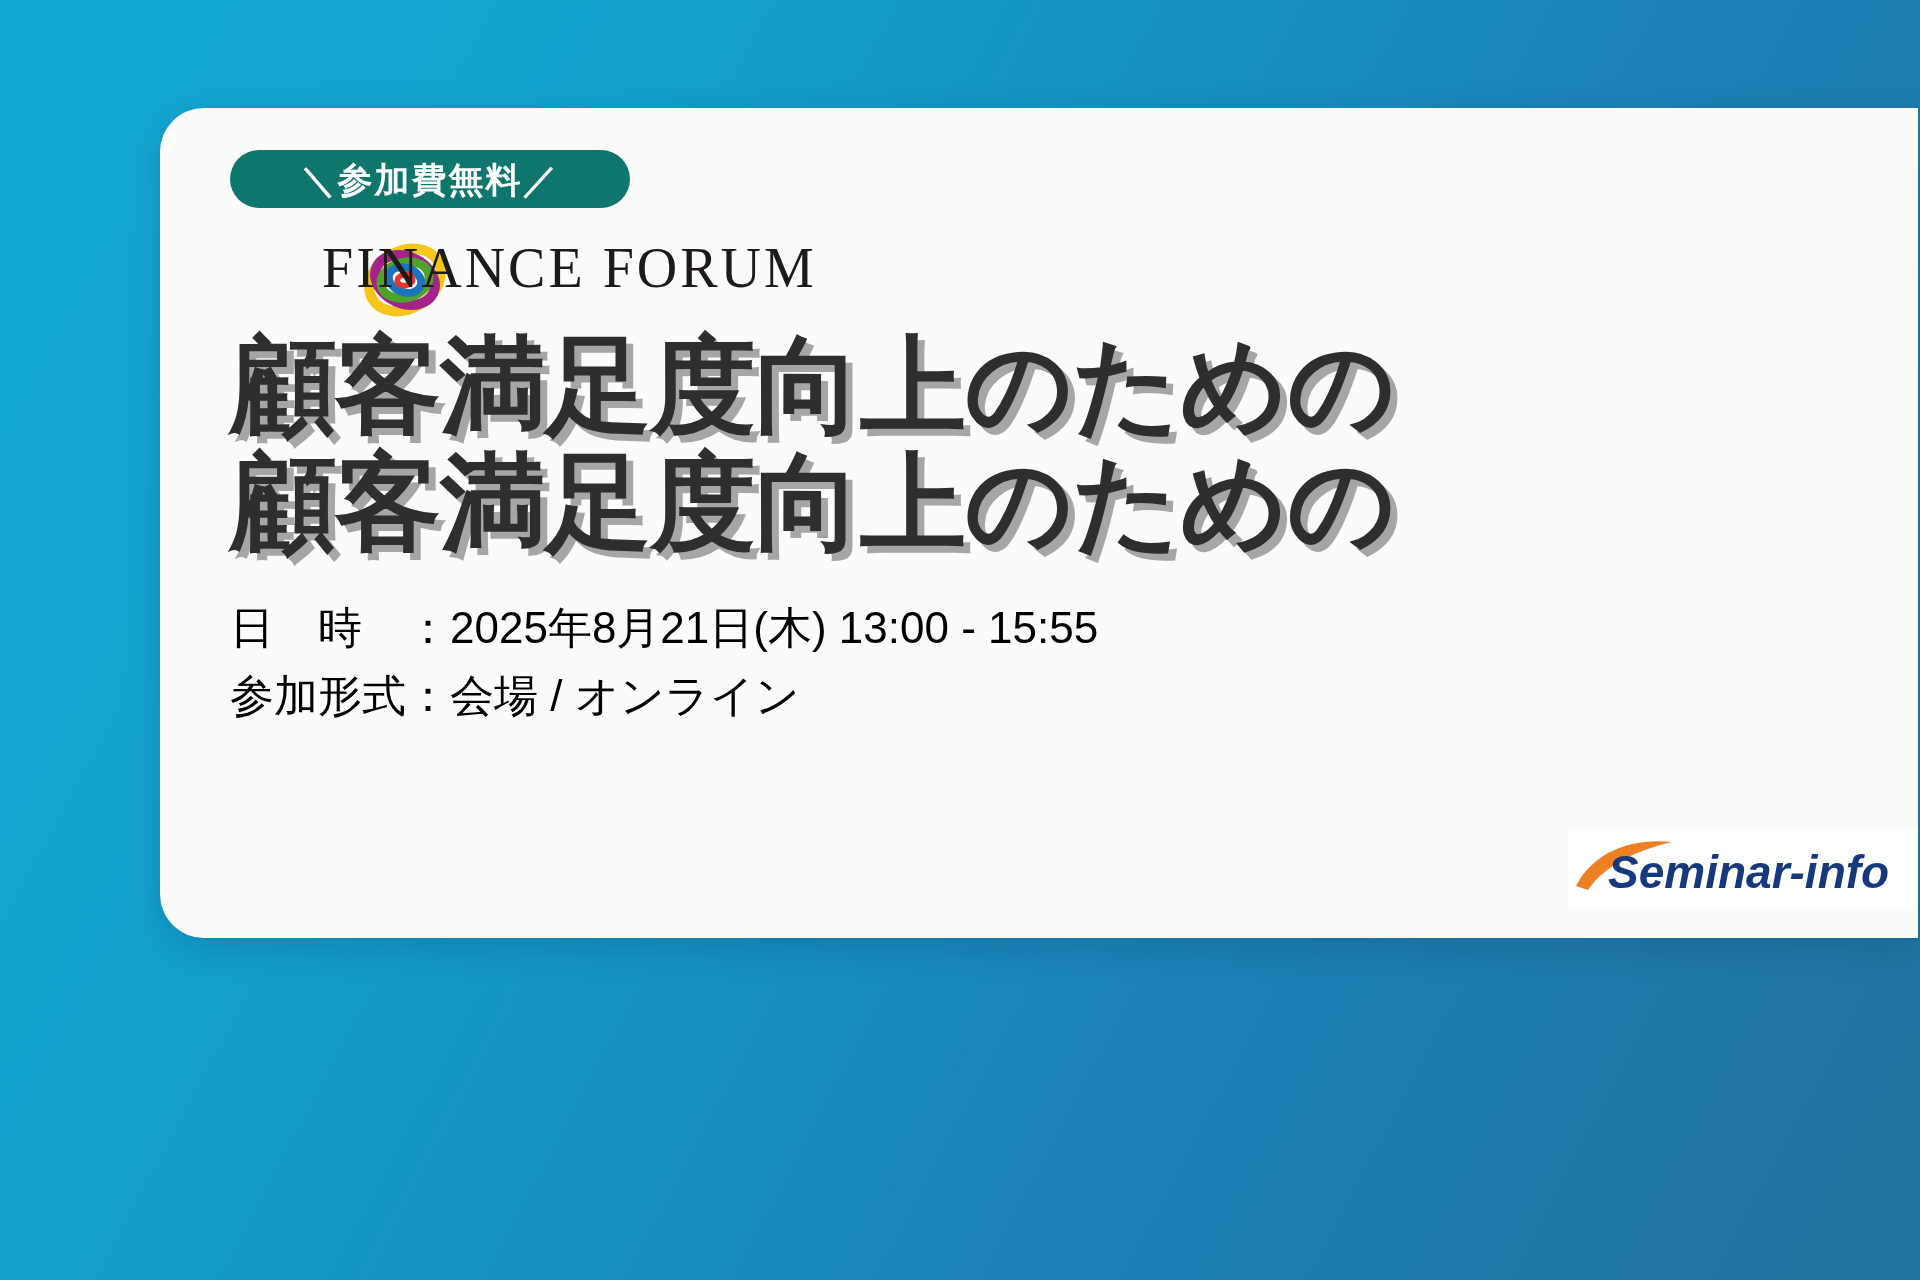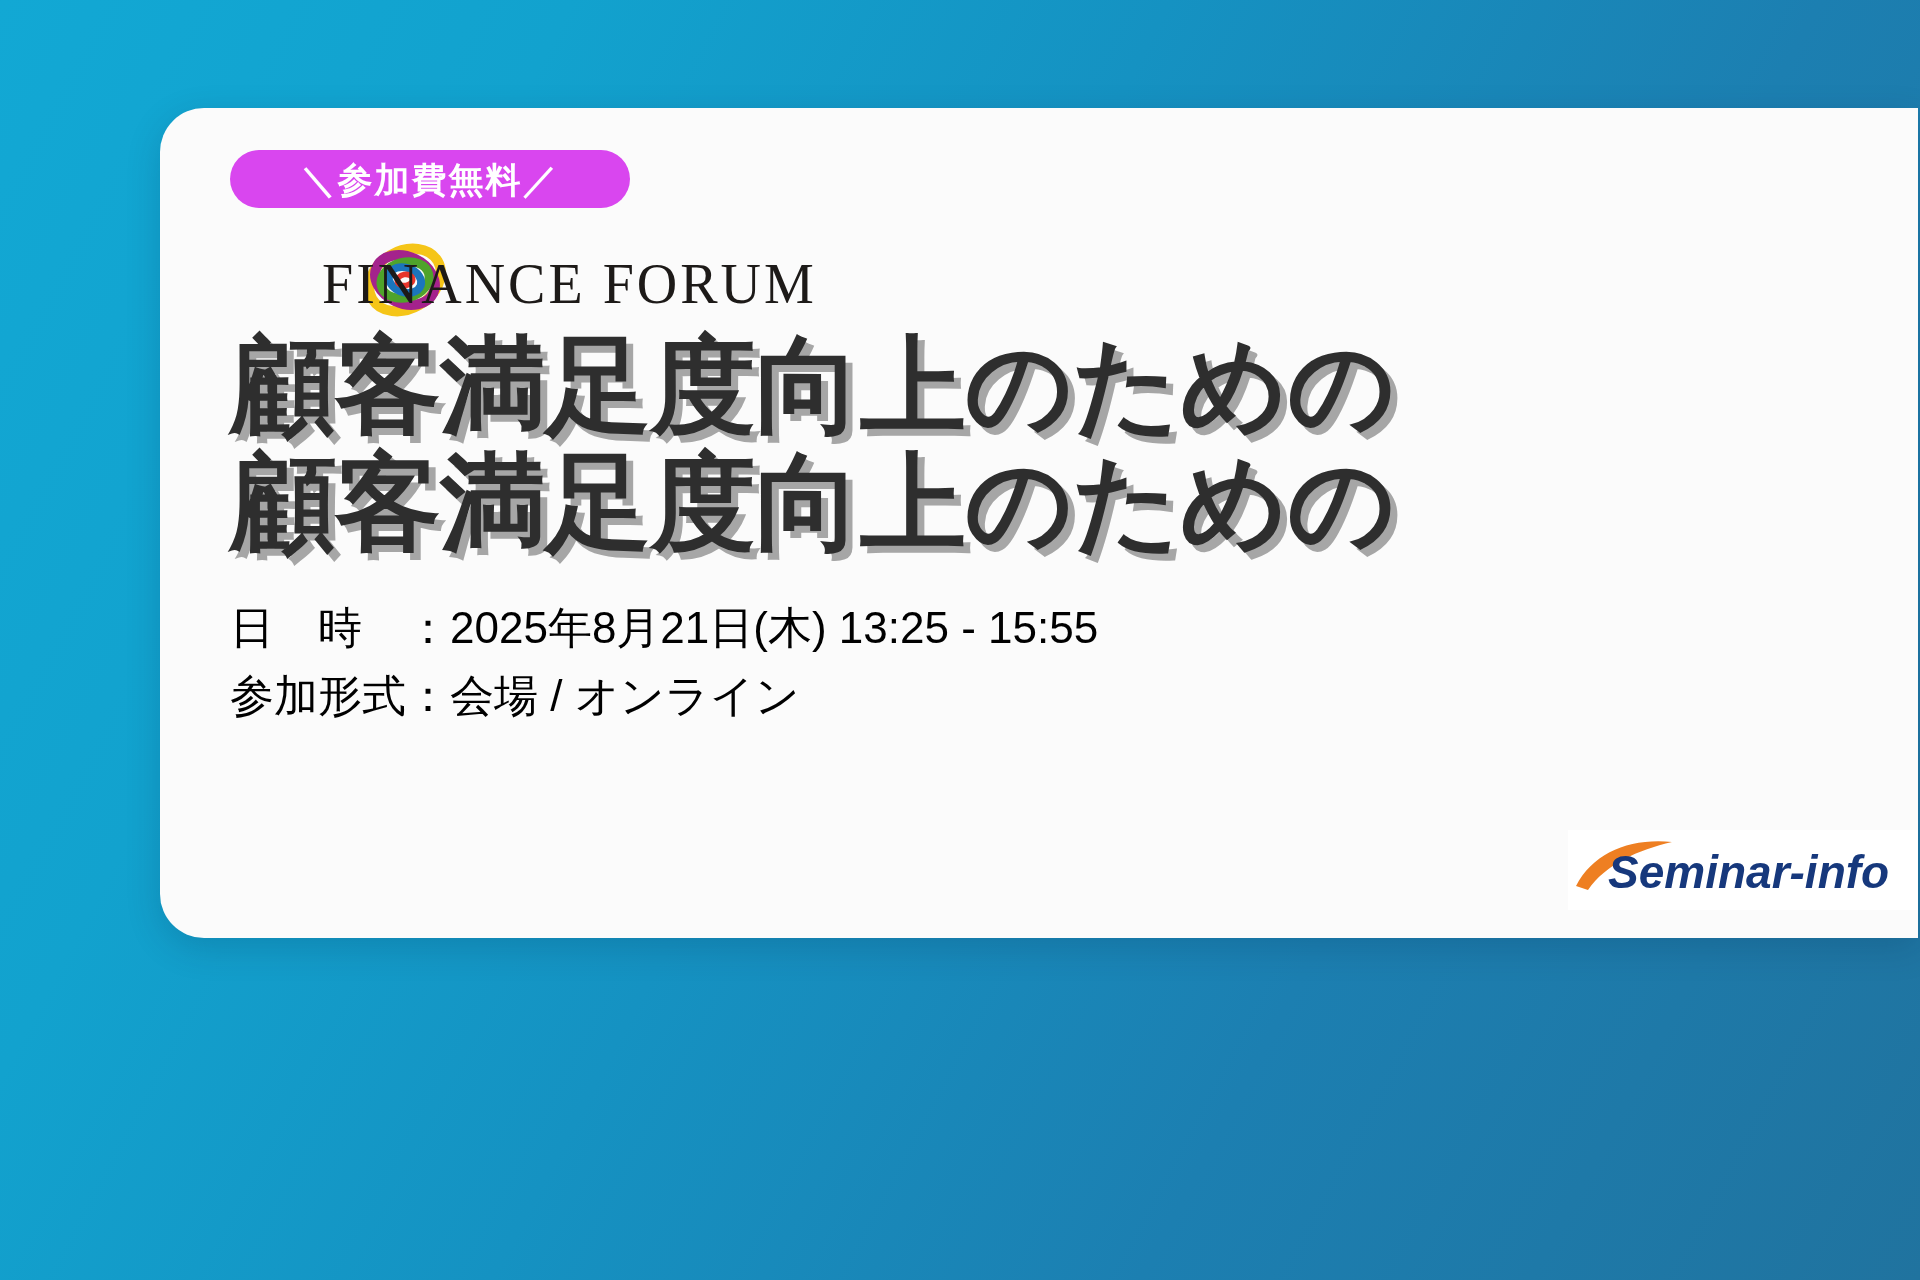--- a/index.html
+++ b/index.html
@@ -48,34 +48,34 @@
 
   
   .badge {
     display: inline-flex;
     align-items: center;
     justify-content: center;
     height: 58px;
     min-width: 400px;
     padding: 0 26px;
     border-radius: 30px;
-    background: #d946ef;
+    background: #0f766e;
     color: #ffffff;
     font-size: 35px;
     font-weight: bold;
     letter-spacing: 2px;
     line-height: 1;
     box-sizing: border-box;
     white-space: nowrap;
   }
 
   
   .ff-logo {
     display: flex;
-    align-items: flex-end;
+    align-items: flex-start;
     margin-top: 32px;
     height: 72px;
   }
   .ff-mark {
     width: 74px;
     height: 72px;
     flex: 0 0 74px;
     margin-right: 18px;
   }
   .ff-word {
@@ -153,21 +153,21 @@
       </div>
 
       
       <div class="headline">
         <span class="ln">顧客満足度向上のための</span>
         <span class="ln">顧客満足度向上のための</span>
       </div>
 
       
       <div class="details">
-        <span class="row">日　時　：2025年8月21日(木) 13:25 - 15:55</span>
+        <span class="row">日　時　：2025年8月21日(木) 13:00 - 15:55</span>
         <span class="row">参加形式：会場 / オンライン</span>
       </div>
 
     </div>
 
     <div class="si-logo">
       <svg class="si-svg" viewBox="0 0 350 80" aria-hidden="true">
         <rect x="0" y="0" width="350" height="80" fill="#ffffff"></rect>
         <path d="M8 56 C 26 22, 62 8, 104 12 C 70 20, 38 34, 20 60 Z" fill="#EE7F22"></path>
         <text x="40" y="58" font-family="&quot;Liberation Sans&quot;, sans-serif" font-size="46" font-weight="bold" font-style="italic" fill="#16387C">Seminar-info</text>

